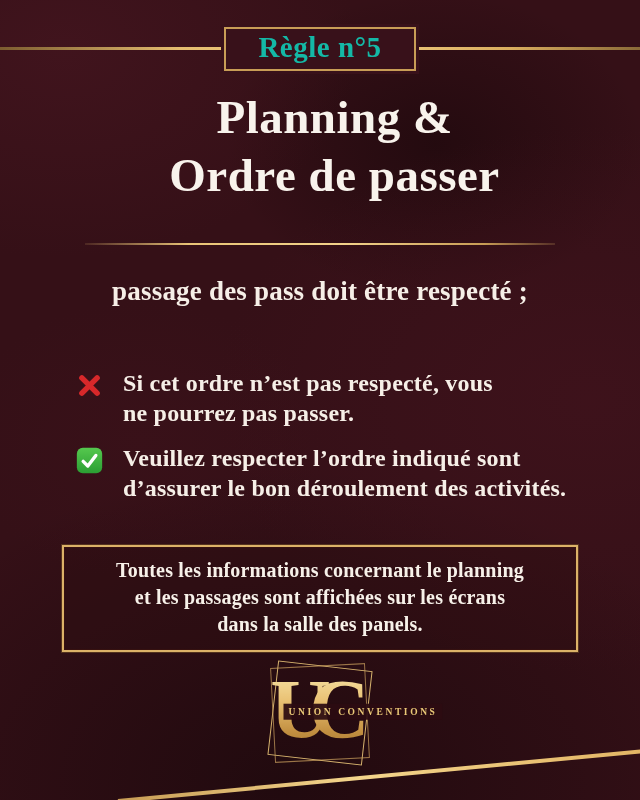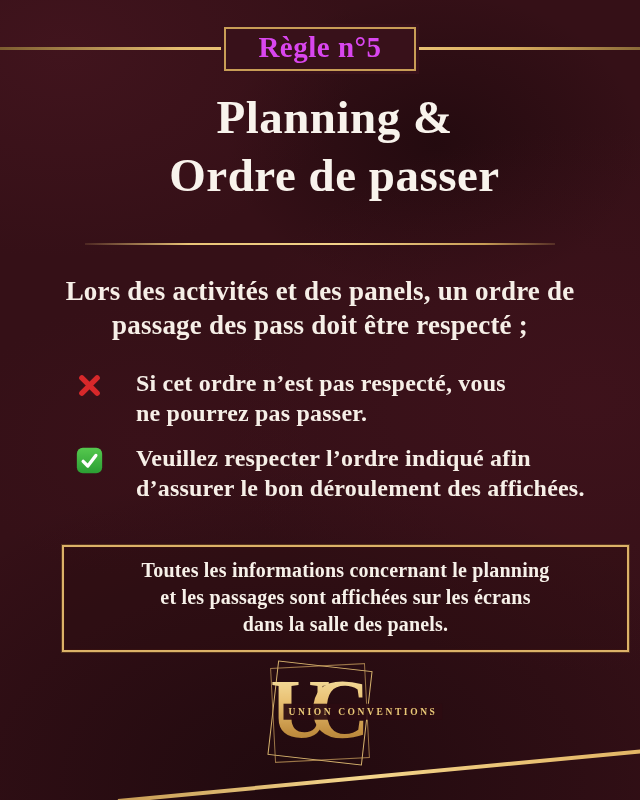--- a/index.html
+++ b/index.html
@@ -25,21 +25,21 @@
     background: linear-gradient(90deg, #7c5c30 0%, #e5bd70 28%, #f1cf82 55%, #d9ad5f 80%, #8a6a38 100%);
   }
   .badge {
     position: absolute; top: 27px; left: 50%; transform: translateX(-50%);
     width: 192px; height: 44px; box-sizing: border-box;
     border: 2px solid #c89d56; background: #38111a;
     display: flex; align-items: center; justify-content: center;
     box-shadow: 0 0 0 3px #38111a;
   }
   .badge span {
-    font-size: 29px; color: #d946ef; letter-spacing: .5px; padding-bottom: 3px;
+    font-size: 29px; color: #14b8a6; letter-spacing: .5px; padding-bottom: 3px;
   }
 
   
   .title {
     position: absolute; top: 88px; left: 0; width: 640px; margin: 0;
     text-align: center; color: #f8f3ec; font-size: 47px; line-height: 58px;
     letter-spacing: .5px; font-weight: 700;
   }
   .title span { display: block; white-space: nowrap; padding-left: 29px; }
 
@@ -54,28 +54,28 @@
     text-align: center; color: #f6efe7; font-size: 27px; line-height: 34px;
     letter-spacing: .2px;
   }
   .intro span { display: block; white-space: nowrap; }
 
   
   .bullets {
     position: absolute; top: 368px; left: 76px;
     display: flex; flex-direction: column; gap: 15px;
   }
-  .bullet { display: flex; align-items: flex-start; gap: 33px; }
+  .bullet { display: flex; align-items: flex-start; gap: 20px; }
   .bullet .icon { width: 27px; height: 27px; flex: none; margin-top: 4px; }
   .bullet .btext { color: #f6efe7; font-size: 24px; line-height: 30px; letter-spacing: .2px; }
   .bullet .btext span { display: block; white-space: nowrap; }
 
   
   .info-box {
-    position: absolute; top: 545px; left: 62px; width: 567px; box-sizing: border-box;
+    position: absolute; top: 545px; left: 62px; width: 516px; box-sizing: border-box;
     border: 2.5px solid #dcb268; box-shadow: inset 0 0 0 1px rgba(60,20,15,.6), 0 0 0 1px rgba(120,85,40,.5);
     background: rgba(46,13,18,.35);
     padding: 10px 16px 12px; text-align: center;
     color: #f7f1e9; font-size: 20px; line-height: 27px; letter-spacing: .2px;
   }
   .info-box span { display: block; white-space: nowrap; }
 
   
   .logo { position: absolute; top: 653px; left: 50%; transform: translateX(-50%); width: 180px; height: 120px; }
   .sq { position: absolute; left: 50%; top: 50%; width: 95px; height: 95px; box-sizing: border-box; }
@@ -107,21 +107,20 @@
   </div>
 
   <h1 class="title">
     <span>Planning &amp;</span>
     <span>Ordre de passer</span>
   </h1>
 
   <div class="divider"></div>
 
   <p class="intro">
-    <span>Lors des activités et des panels, un ordre de</span>
     <span>passage des pass doit être respecté ;</span>
   </p>
 
   <div class="bullets">
 
     <div class="bullet">
       <svg class="icon" viewBox="0 0 32 32">
         <path d="M7 7 L25 25 M25 7 L7 25" stroke="#d7282a" stroke-width="6.5" stroke-linecap="round" fill="none"></path>
       </svg>
       <div class="btext">
@@ -135,22 +134,22 @@
         <defs>
           <linearGradient id="gG" x1="0" y1="0" x2="0" y2="1">
             <stop offset="0" stop-color="#55c84e"></stop>
             <stop offset="1" stop-color="#2b9e33"></stop>
           </linearGradient>
         </defs>
         <rect x="1" y="1" width="30" height="30" rx="7" fill="url(#gG)"></rect>
         <path d="M8.5 17 L14 22.5 L23.5 10" stroke="#ffffff" stroke-width="4" stroke-linecap="round" stroke-linejoin="round" fill="none"></path>
       </svg>
       <div class="btext">
-        <span>Veuillez respecter l’ordre indiqué afin</span>
-        <span>d’assurer le bon déroulement des affichées.</span>
+        <span>Veuillez respecter l’ordre indiqué sont</span>
+        <span>d’assurer le bon déroulement des activités.</span>
       </div>
     </div>
 
   </div>
 
   <div class="info-box">
     <span>Toutes les informations concernant le planning</span>
     <span>et les passages sont affichées sur les écrans</span>
     <span>dans la salle des panels.</span>
   </div>

